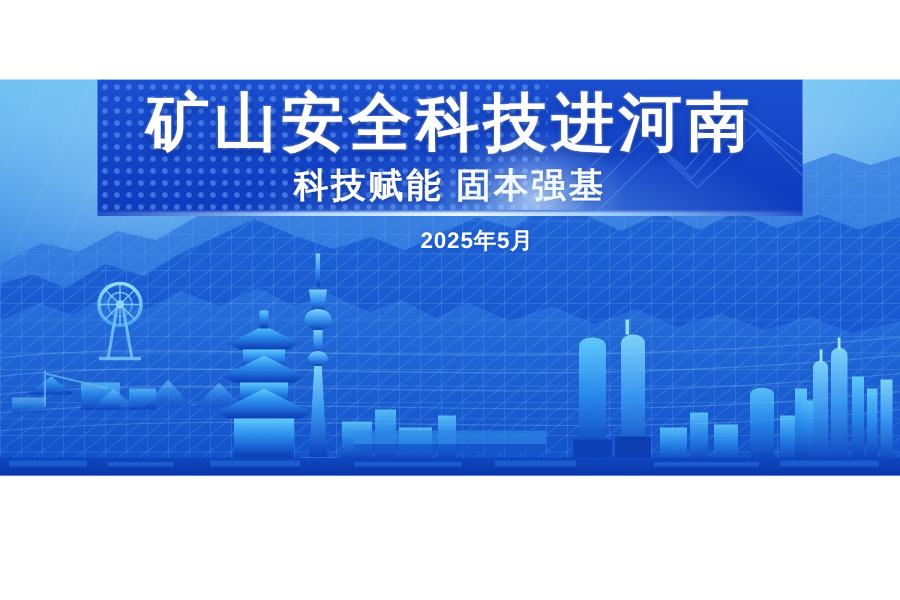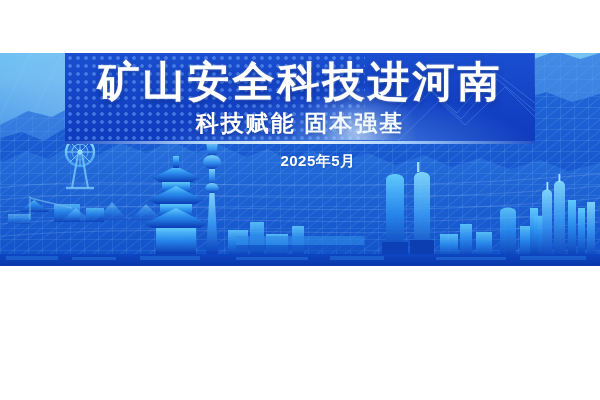--- a/index.html
+++ b/index.html
@@ -20,21 +20,21 @@
     height: 400px;
     background: #ffffff;
   }
 
   
   #poster {
     position: absolute;
     left: 0;
     top: 53px;
     width: 600px;
-    height: 213px;
+    height: 264px;
     overflow: hidden;
     background: linear-gradient(180deg,
         #6fc0f2 0%,
         #67b6ef 12%,
         #4e9fe9 26%,
         #2f7fe0 46%,
         #1a66d8 62%,
         #1255cf 78%,
         #0b46c4 100%);
   }

